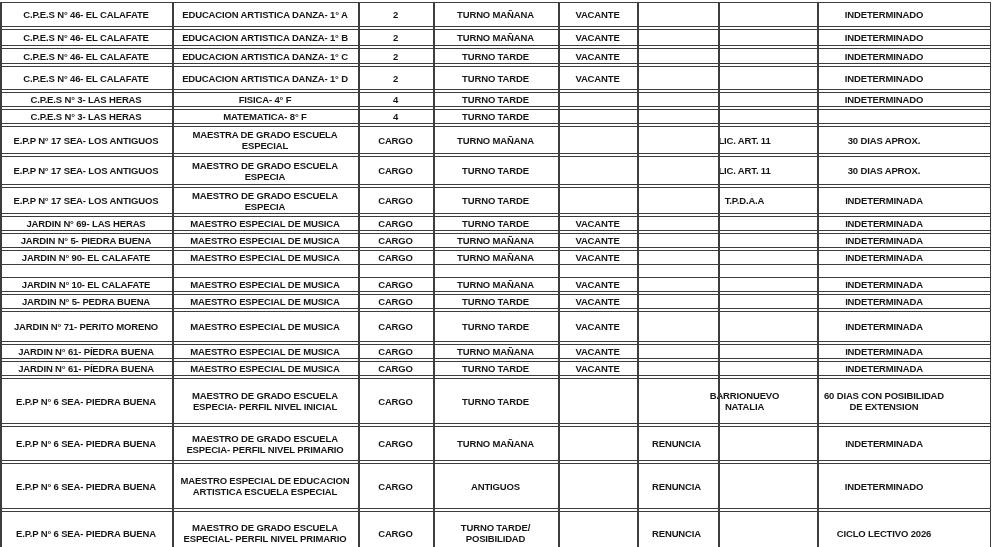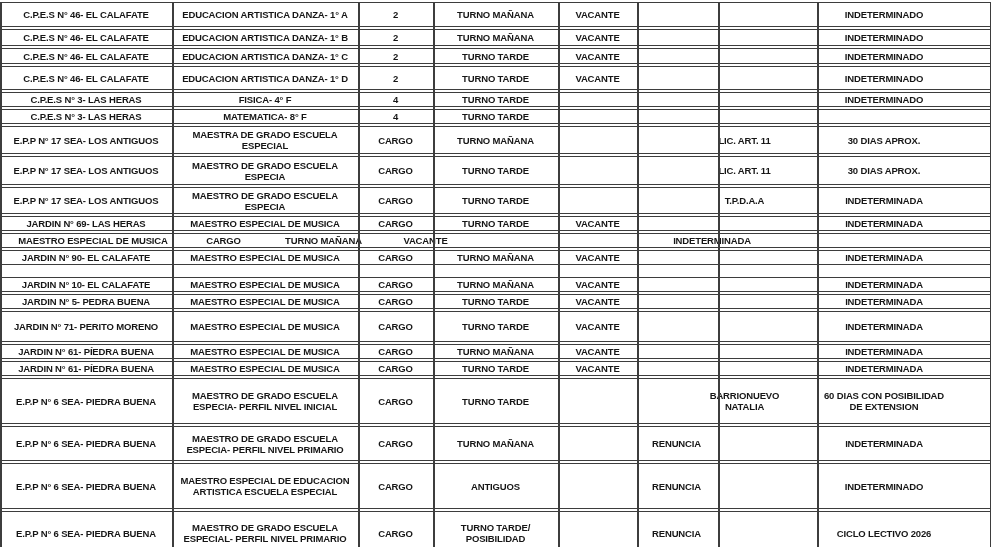--- a/index.html
+++ b/index.html
@@ -165,20 +165,21 @@
           <div class="cell c0">JARDIN N° 69- LAS HERAS</div>
           <div class="cell c1">MAESTRO ESPECIAL DE MUSICA</div>
           <div class="cell c2">CARGO</div>
           <div class="cell c3">TURNO TARDE</div>
           <div class="cell c4">VACANTE</div>
           <div class="cell c5"></div>
           <div class="cell c6"></div>
           <div class="cell c7">INDETERMINADA</div>
         </div>
         <div class="row r11">
+          <div class="cell c0">JARDIN N° 5- PIEDRA BUENA</div>
           <div class="cell c1">MAESTRO ESPECIAL DE MUSICA</div>
           <div class="cell c2">CARGO</div>
           <div class="cell c3">TURNO MAÑANA</div>
           <div class="cell c4">VACANTE</div>
           <div class="cell c5"></div>
           <div class="cell c6"></div>
           <div class="cell c7">INDETERMINADA</div>
         </div>
         <div class="row r12">
           <div class="cell c0">JARDIN N° 90- EL CALAFATE</div>

